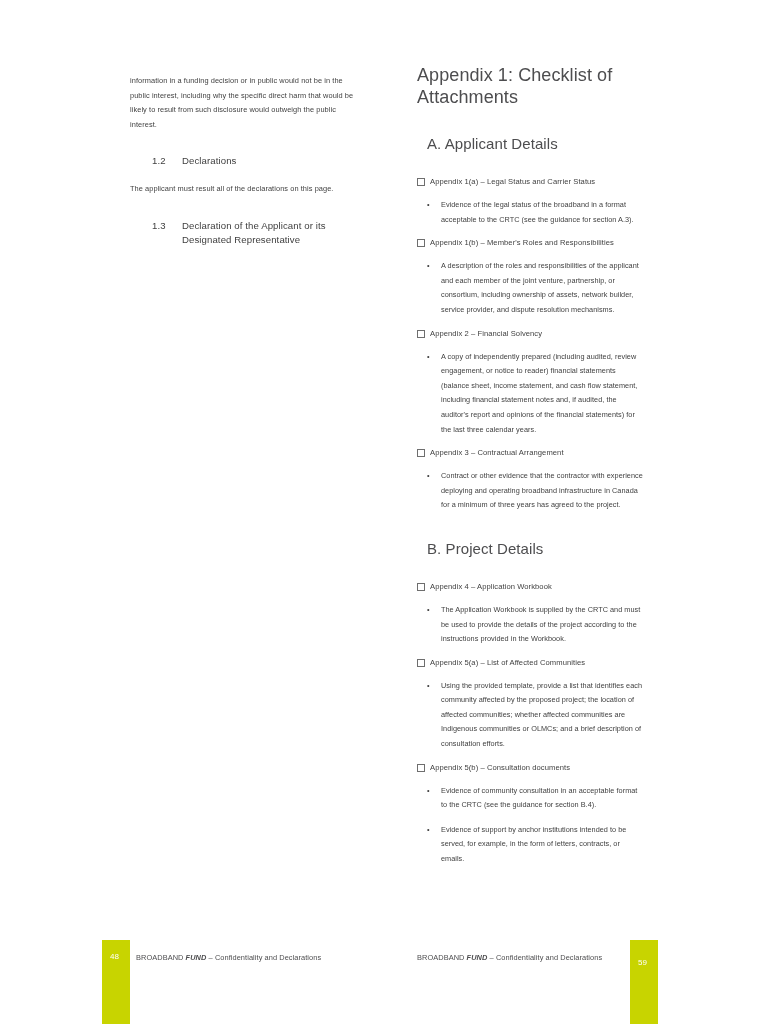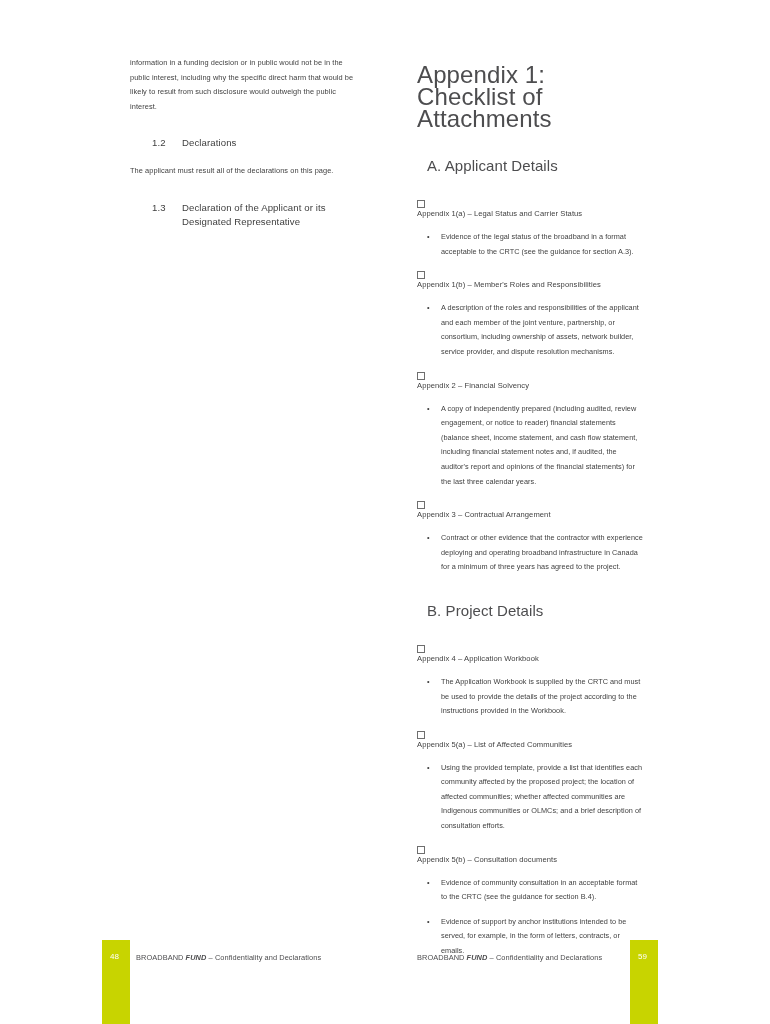--- a/index.html
+++ b/index.html
@@ -18,21 +18,21 @@
   .page {
     position: absolute;
     inset: 0;
     background: #ffffff;
   }
 
   
   .col-left {
     position: absolute;
     left: 130px;
-    top: 56px;
+    top: 74px;
     width: 225px;
   }
   .col-right {
     position: absolute;
     left: 417px;
     top: 64px;
     width: 228px;
   }
 
   .body-sm {
@@ -60,21 +60,21 @@
     line-height: 14px;
   }
 
   .gap-14 { height: 14px; }
   .gap-10 { height: 10px; }
   .gap-18 { height: 18px; }
   .gap-22 { height: 22px; }
 
   
   .appendix-title {
-    font-size: 24px;
+    font-size: 18px;
     color: #4d4d4f;
     letter-spacing: 0.005em;
     margin: 0 0 0 0;
     font-weight: normal;
     line-height: 22px;
   }
   .sub-head {
     font-size: 15px;
     color: #4d4d4f;
     letter-spacing: 0.005em;
@@ -83,21 +83,20 @@
     line-height: 16px;
   }
 
   .check-item {
     display: flex;
     align-items: flex-start;
     font-size: 7.6px;
     color: #3f3f3f;
     line-height: 12px;
     letter-spacing: 0.01em;
-    flex-direction: column;
   }
   .checkbox {
     width: 6px;
     height: 6px;
     border: 0.8px solid #6e6e6e;
     flex: 0 0 6px;
     margin-right: 5px;
     margin-top: 2px;
     background: #fff;
   }
@@ -137,21 +136,21 @@
     height: 84px;
     background: #c8d400;
   }
   .folio {
     position: absolute;
     font-size: 8px;
     color: #ffffff;
     top: 952px;
   }
   .folio-left { left: 110px; }
-  .folio-right { left: 638px; }
+  .folio-right { left: 638px; margin-top: 6px; }
 
   .footer-text {
     position: absolute;
     top: 953px;
     font-size: 7.4px;
     color: #4d4d4f;
     letter-spacing: 0.01em;
     white-space: nowrap;
   }
   .footer-text .brand { font-weight: normal; }

